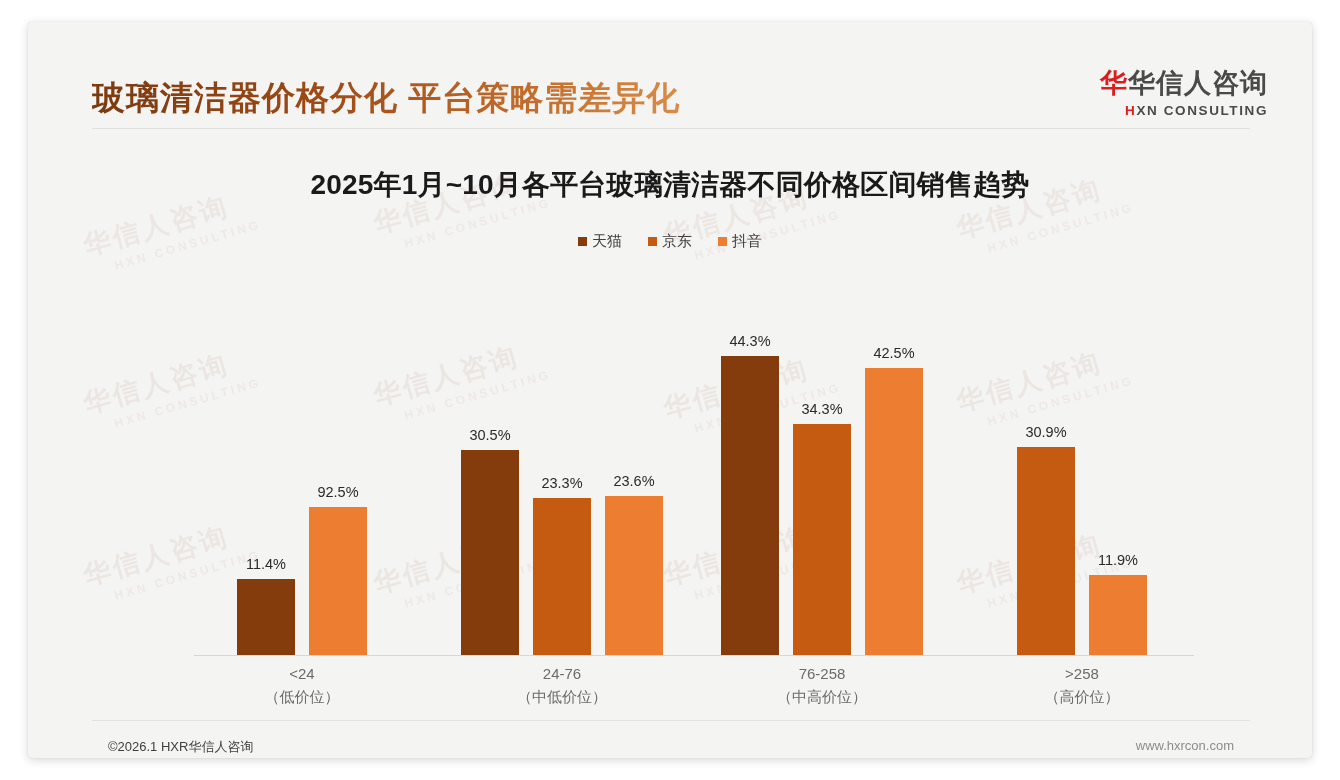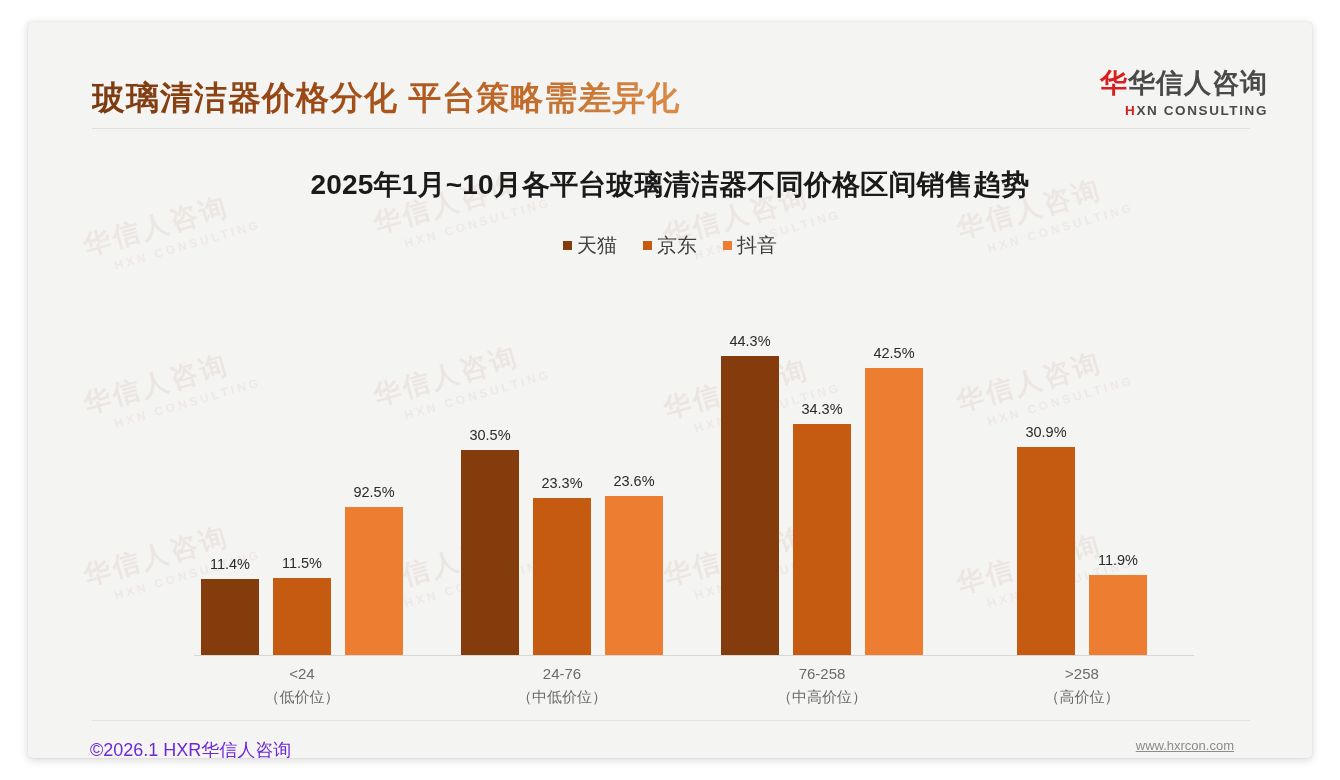--- a/index.html
+++ b/index.html
@@ -139,21 +139,21 @@
     display: flex;
     justify-content: center;
     align-items: center;
     gap: 26px;
     z-index: 3;
   }
   .legend-item {
     display: flex;
     align-items: center;
     gap: 5px;
-    font-size: 20px;
+    font-size: 15px;
     color: #404040;
   }
   .legend-swatch {
     width: 9px;
     height: 9px;
     display: inline-block;
   }
 
   
   .plot {
@@ -231,34 +231,33 @@
     position: absolute;
     left: 64px;
     top: 698px;
     width: 1158px;
     height: 1px;
     background: #e2e2e0;
     z-index: 3;
   }
   .footer-left {
     position: absolute;
-    left: 62px;
+    left: 80px;
     top: 716px;
-    font-size: 18px;
-    color: #6d28d9;
+    font-size: 13px;
+    color: #404040;
     z-index: 3;
   }
   .footer-right {
     position: absolute;
     right: 78px;
     top: 716px;
     font-size: 13px;
     color: #8c8c8c;
     z-index: 3;
-    text-decoration: underline;
   }
 </style>
 </head>
 <body>
 
 <div class="slide">
 
   <div class="wm-layer">
     <div class="wm" style="left:55px;  top:182px;">
         <span class="wm-cn">华信人咨询</span>
@@ -337,24 +336,20 @@
   </div>
 
   <div class="plot">
     <div class="groups" id="bar-groups">
         <div class="group">
           <div class="bar-wrap">
             <div class="bar-label">11.4%</div>
             <div class="bar" style="background: rgb(132, 60, 12); height: 77.1692px;"></div>
           </div>
           <div class="bar-wrap">
-            <div class="bar-label">11.5%</div>
-            <div class="bar" style="background: rgb(197, 90, 17); height: 77.8462px;"></div>
-          </div>
-          <div class="bar-wrap">
             <div class="bar-label">92.5%</div>
             <div class="bar" style="background: rgb(237, 125, 49); height: 148.923px;"></div>
           </div>
         </div>
         <div class="group">
           <div class="bar-wrap">
             <div class="bar-label">30.5%</div>
             <div class="bar" style="background: rgb(132, 60, 12); height: 206.462px;"></div>
           </div>
           <div class="bar-wrap">

